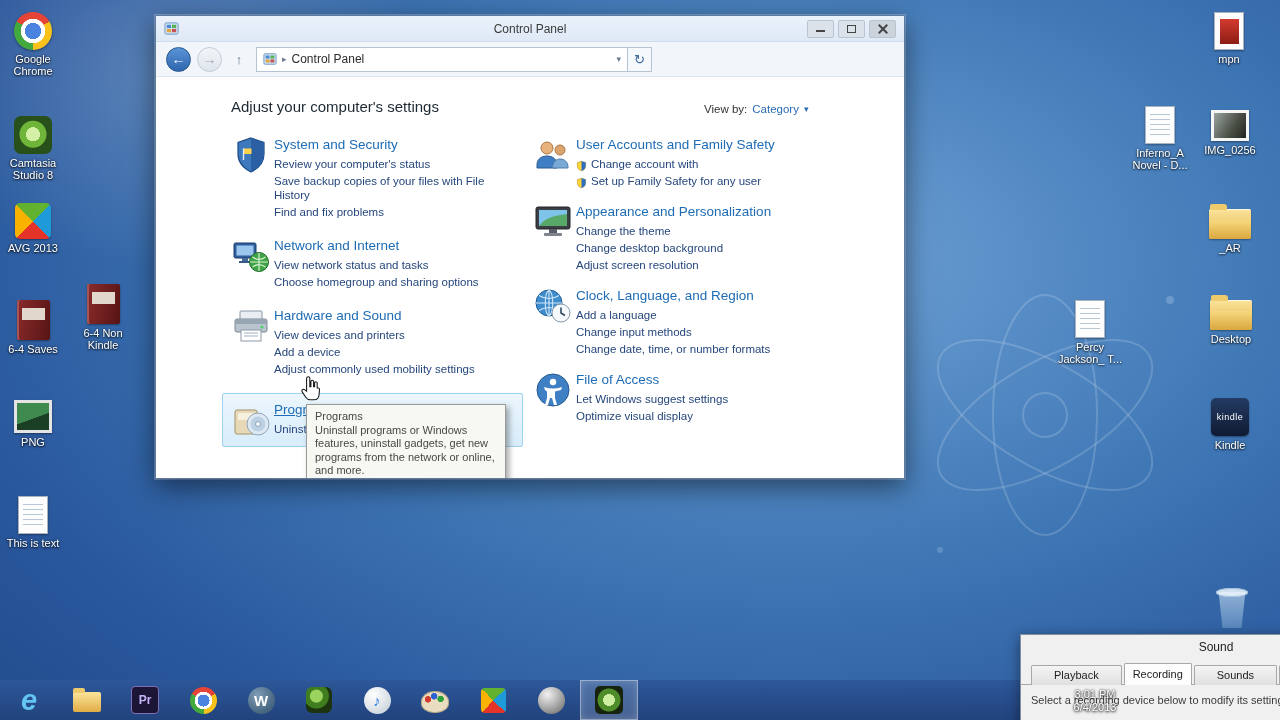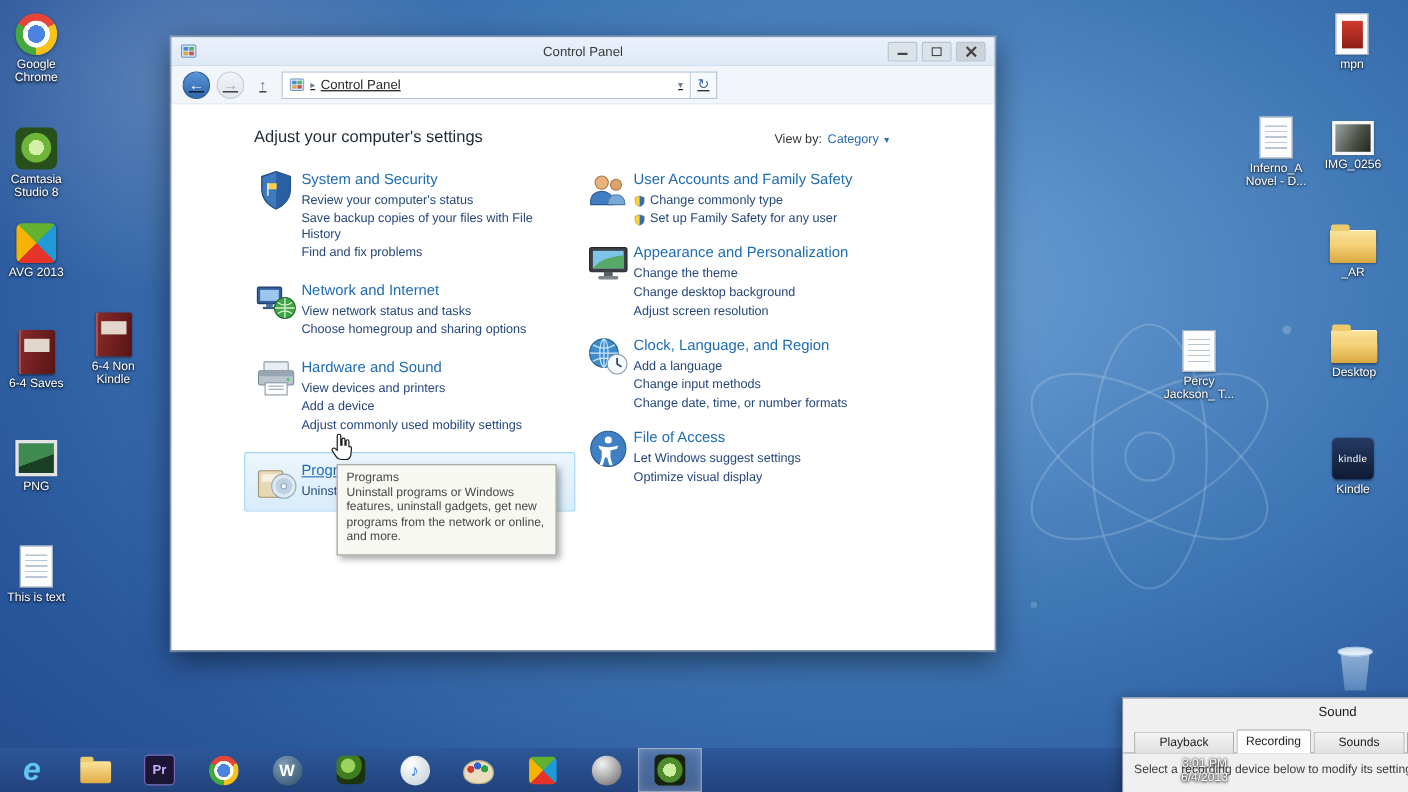--- a/index.html
+++ b/index.html
@@ -48,22 +48,22 @@
     color:#fff;font-size:9px;display:flex;align-items:center;justify-content:center;letter-spacing:.5px;
     box-shadow:0 1px 2px rgba(0,0,0,.4);}
   .di-recycle{width:32px;height:42px;}
   .di-recycle::after{content:"";position:absolute;left:2px;right:2px;top:6px;bottom:0;
     background:linear-gradient(rgba(220,238,252,.55),rgba(130,170,212,.5));
     clip-path:polygon(2% 0,98% 0,84% 100%,16% 100%);}
   .di-recycle::before{content:"";position:absolute;left:0;right:0;top:2px;height:9px;border-radius:50%;
     background:rgba(238,247,253,.85);box-shadow:inset 0 0 0 1px rgba(160,190,220,.9);z-index:1;}
 
   
-  .cp-window{position:absolute;left:155px;top:33px;width:750px;height:559px;background:#fff;
-    border:1px solid #5c7ba1;box-shadow:0 8px 26px rgba(0,0,0,.5),0 0 0 1px rgba(255,255,255,.28);z-index:10;text-decoration:underline;}
+  .cp-window{position:absolute;left:155px;top:15px;width:750px;height:464px;background:#fff;
+    border:1px solid #5c7ba1;box-shadow:0 8px 26px rgba(0,0,0,.5),0 0 0 1px rgba(255,255,255,.28);z-index:10;}
   .cp-titlebar{height:26px;background:linear-gradient(#eaf1fb,#dfe9f6);position:relative;
     display:flex;align-items:center;padding:0 8px;border-bottom:1px solid #cfdcec;}
   .cp-title{position:absolute;left:0;right:0;text-align:center;font-size:12px;color:#3a3a3a;}
   .win-ico{width:15px;height:15px;z-index:1;}
   .capbtns{margin-left:auto;display:flex;gap:4px;z-index:1;}
   .capbtn{width:27px;height:18px;display:flex;align-items:center;justify-content:center;
     background:#dbe2ea;border:1px solid #b9c4d1;border-radius:2px;}
   .capbtn.close{background:#ccd3db;}
   .g-min{width:9px;border-bottom:2px solid #444;margin-top:5px;}
   .g-max{width:9px;height:8px;border:1.5px solid #444;}
@@ -377,21 +377,21 @@
                   <circle cx="27" cy="15" r="5" fill="#dba46f" stroke="#a97644"></circle>
                   <path d="M19.5 32c.5-5 3.5-8 7.5-8 4.5 0 8 3 8 8v1h-15z" fill="#7ba9d6" stroke="#4d7aa8"></path>
                 </svg></div>
               <div class="cat-body">
                 <a class="cat-title">User Accounts and Family Safety</a>
                 <div class="cat-link-row">
                   <span class="uac"><svg viewBox="0 0 16 16">
                       <path d="M8 1l6 2v5c0 4-2.6 6-6 7-3.4-1-6-3-6-7V3z" fill="#ffd633" stroke="#8a6d1d" stroke-width="0.6"></path>
                       <path d="M8 1l6 2v5c0 4-2.6 6-6 7z" fill="#2f6fc1"></path>
                     </svg></span>
-                  <a class="cat-link">Change commonly type</a>
+                  <a class="cat-link">Change account with</a>
                 </div>
                 <div class="cat-link-row">
                   <span class="uac"><svg viewBox="0 0 16 16">
                       <path d="M8 1l6 2v5c0 4-2.6 6-6 7-3.4-1-6-3-6-7V3z" fill="#ffd633" stroke="#8a6d1d" stroke-width="0.6"></path>
                       <path d="M8 1l6 2v5c0 4-2.6 6-6 7z" fill="#2f6fc1"></path>
                     </svg></span>
                   <a class="cat-link">Set up Family Safety for any user</a>
                 </div>
               </div>
             </div>

